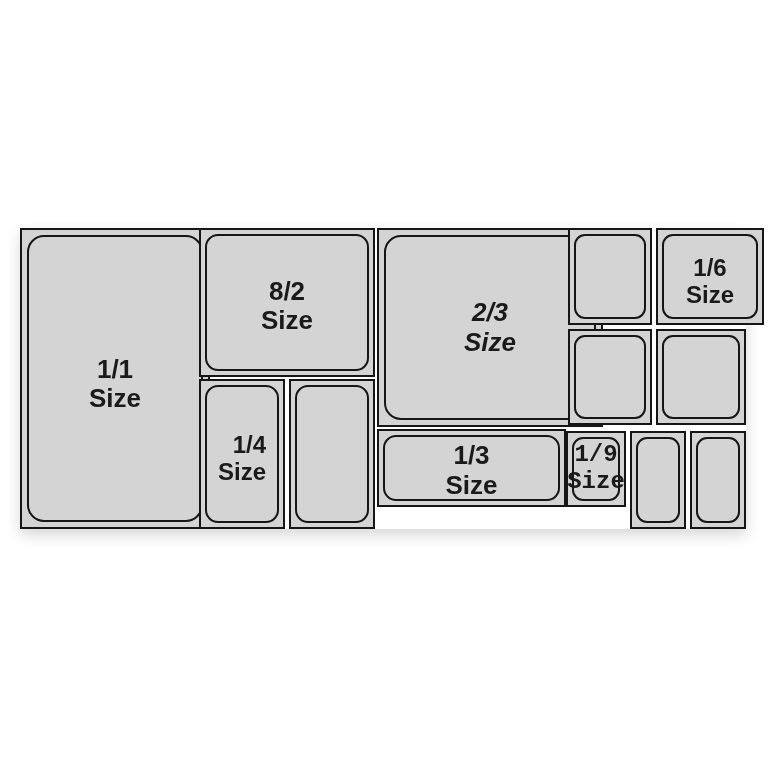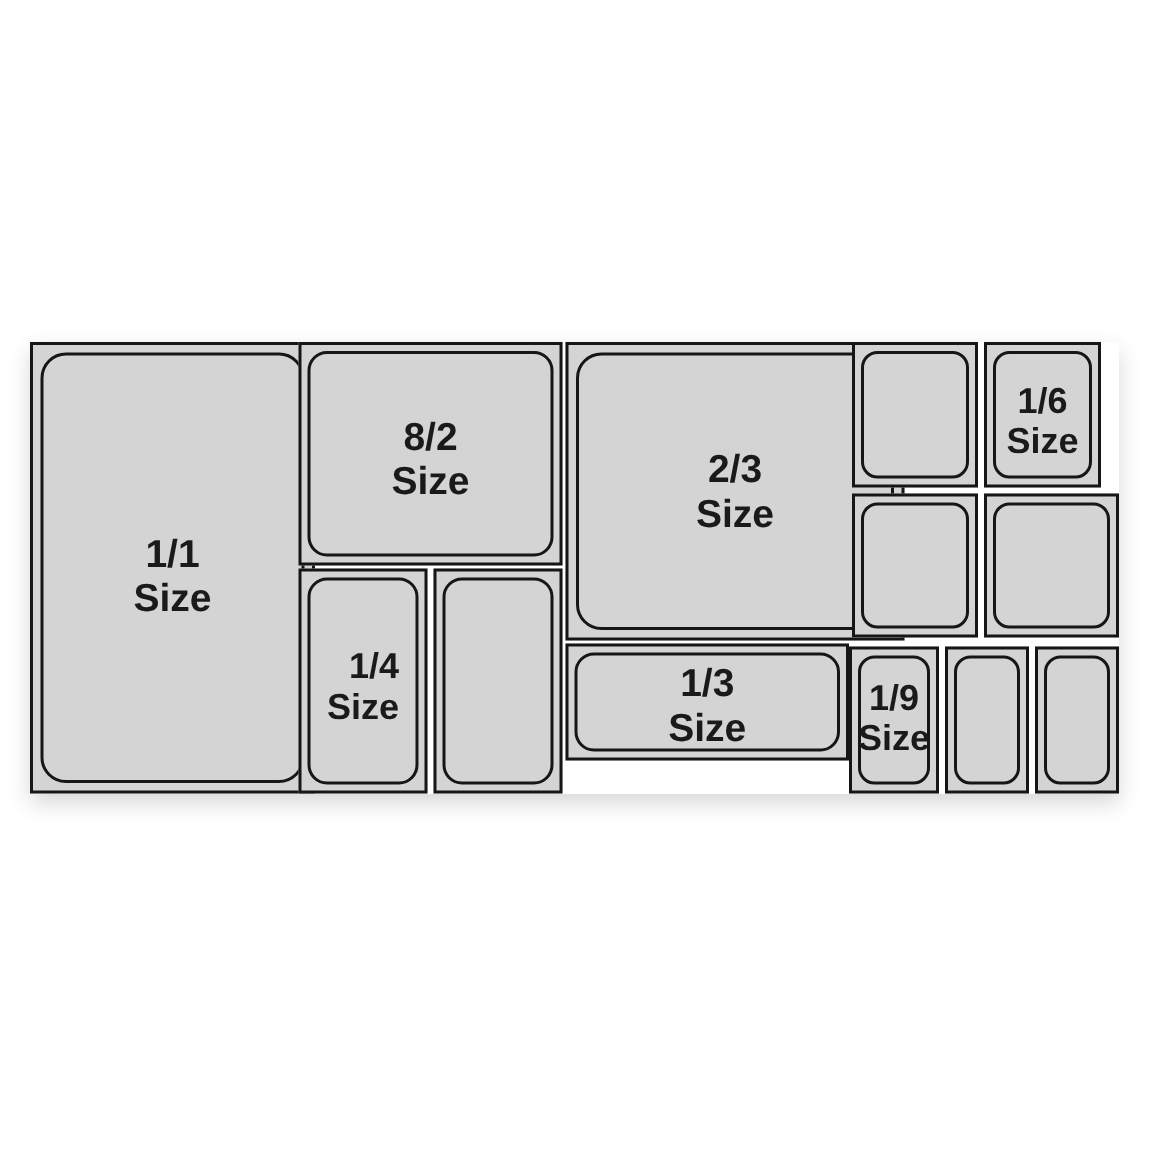--- a/index.html
+++ b/index.html
@@ -75,51 +75,51 @@
     <div class="pan" style="left:179px; top:151px; width:86px; height:150px;">
       <div class="rim rim-md"></div>
       <div class="label f-sm" style="padding-top:9px;text-align:right;">1/4
 Size</div>
     </div>
 
     <div class="pan" style="left:269px; top:151px; width:86px; height:150px;">
       <div class="rim rim-md"></div>
     </div>
 
-    <div class="pan" style="left:357px; top:0; width:226px; height:199px;">
+    <div class="pan" style="left:357px; top:0; width:226px; height:199px;font-style:italic;">
       <div class="rim rim-lg"></div>
       <div class="label f-lg">2/3
 Size</div>
     </div>
 
     <div class="pan" style="left:357px; top:201px; width:189px; height:78px;">
       <div class="rim rim-md"></div>
       <div class="label f-lg" style="padding-top:5px;">1/3
 Size</div>
     </div>
 
     <div class="pan" style="left:548px; top:0; width:84px; height:97px;">
       <div class="rim rim-sm"></div>
     </div>
 
-    <div class="pan" style="left:636px; top:0; width:78px; height:97px;">
+    <div class="pan" style="left:636px; top:0; width:108px; height:97px;">
       <div class="rim rim-sm"></div>
       <div class="label f-sm" style="padding-top:11px;">1/6
 Size</div>
     </div>
 
     <div class="pan" style="left:548px; top:101px; width:84px; height:96px;">
       <div class="rim rim-sm"></div>
     </div>
 
     <div class="pan" style="left:636px; top:101px; width:90px; height:96px;">
       <div class="rim rim-sm"></div>
     </div>
 
-    <div class="pan" style="left:546px; top:203px; width:60px; height:98px;">
+    <div class="pan" style="left:546px; top:203px; width:60px; height:76px;font-family:Liberation Mono, monospace;">
       <div class="rim rim-sm"></div>
       <div class="label f-sm">1/9
 Size</div>
     </div>
 
     <div class="pan" style="left:610px; top:203px; width:56px; height:98px;">
       <div class="rim rim-sm"></div>
     </div>
 
     <div class="pan" style="left:670px; top:203px; width:56px; height:98px;">

